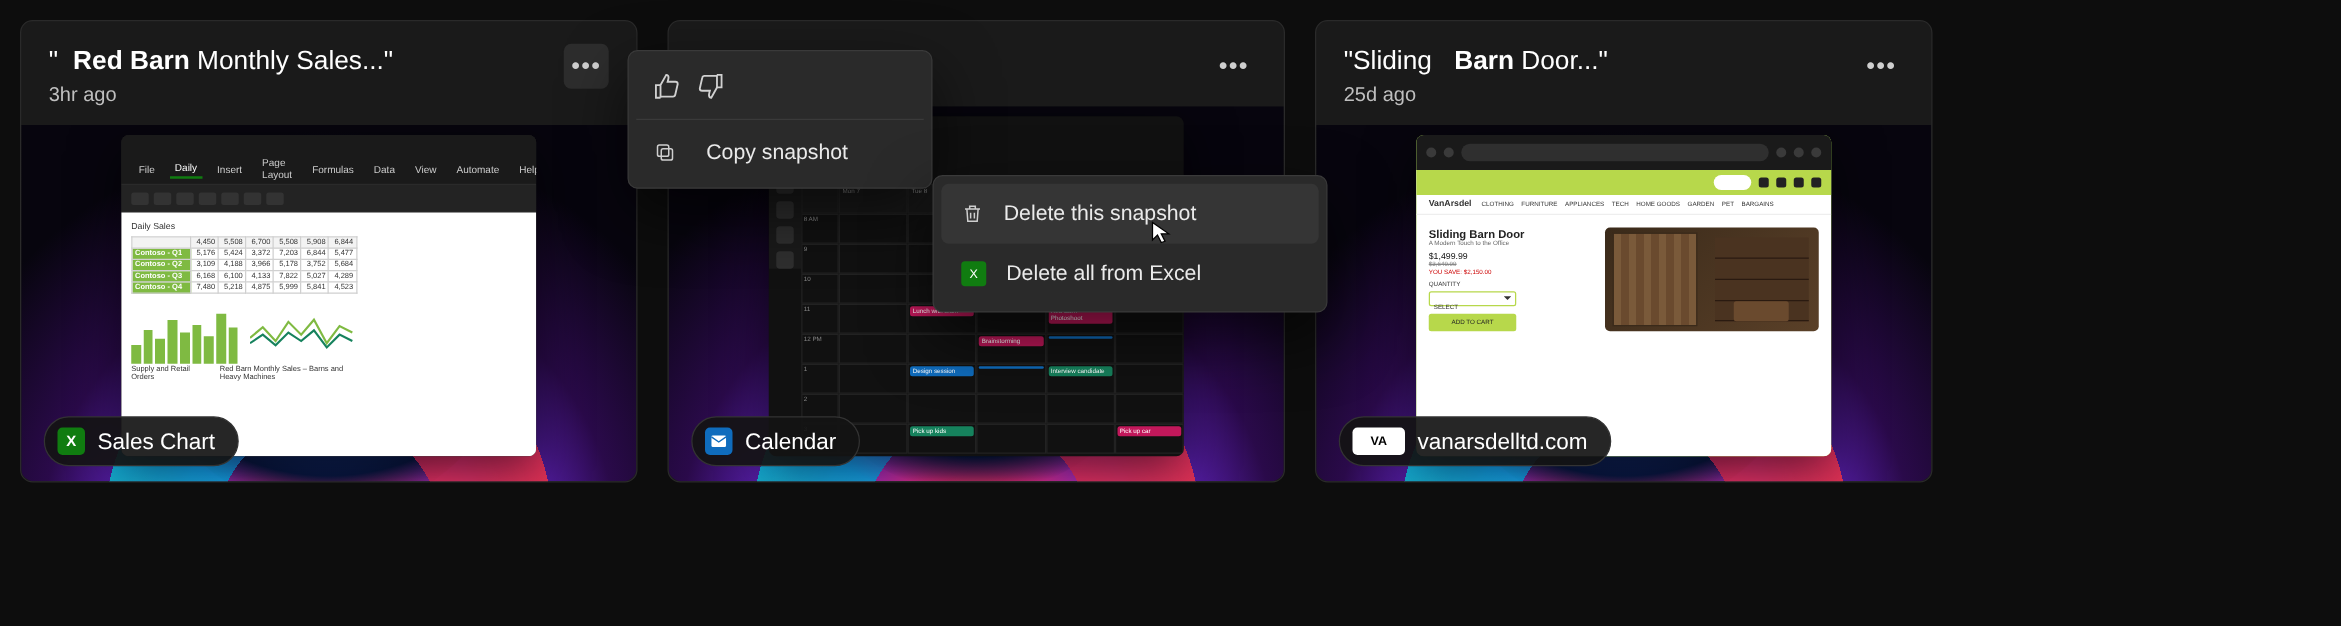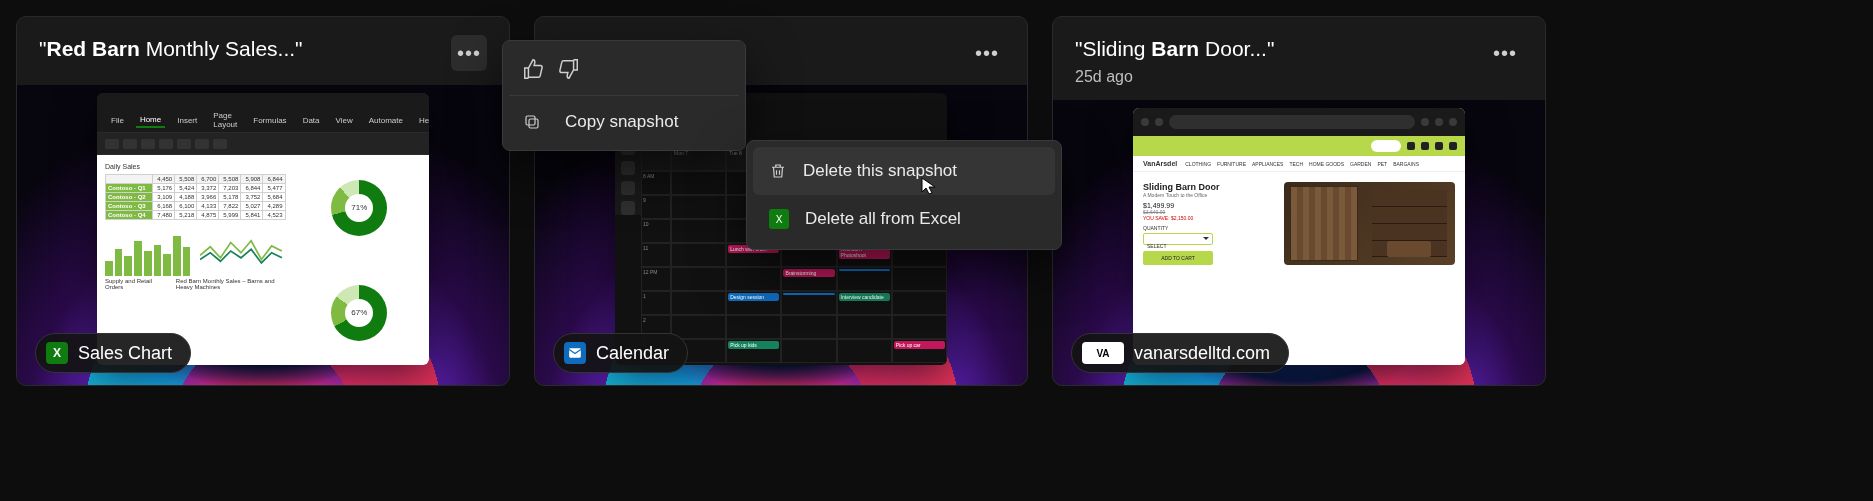--- a/index.html
+++ b/index.html
@@ -32,21 +32,21 @@
   justify-content: space-between;
   align-items: flex-start;
   padding: 18px 22px 0 22px;
 }
 .card-title {
   font-size: 21px;
   font-weight: 400;
   color: #fff;
   line-height: 1.3;
 }
-.card-title .bold { font-weight: 600; }
+.card-title .bold { font-weight: 600; margin-left: 12px; }
 .card-time {
   font-size: 16px;
   color: #bfbfbf;
   margin-top: 6px;
 }
 .more-btn {
   width: 36px; height: 36px;
   display: flex; align-items: center; justify-content: center;
   border-radius: 6px;
   cursor: pointer;
@@ -205,33 +205,34 @@
 <body>
 
 <div class="cards-row">
 
   <div class="card">
     <div class="card-header">
       <div>
         <div class="card-title">
           <span>"</span><span class="bold">Red Barn</span><span> Monthly Sales..."</span>
         </div>
+        <div class="card-time">3hr ago</div>
       </div>
       <button class="more-btn active">
         <span>•••</span>
       </button>
     </div>
     <div class="thumb-wrap">
       <div class="thumb-bg"></div>
       <div class="planet"></div>
       <div class="rainbow"></div>
       <div class="app-window excel-win">
         <div class="excel-ribbon">
           <div class="ribbon-tab">File</div>
-          <div class="ribbon-tab active">Home</div>
+          <div class="ribbon-tab active">Daily</div>
           <div class="ribbon-tab">Insert</div>
           <div class="ribbon-tab">Page Layout</div>
           <div class="ribbon-tab">Formulas</div>
           <div class="ribbon-tab">Data</div>
           <div class="ribbon-tab">View</div>
           <div class="ribbon-tab">Automate</div>
           <div class="ribbon-tab">Help</div>
         </div>
         <div class="excel-ribbon2">
           <div class="ribbon-chip"></div>
@@ -313,28 +314,20 @@
                     <polyline points="0,25 12,15 24,28 36,10 48,22 60,8 72,30 84,14 96,20" fill="none" stroke="#7fba42" stroke-width="2"></polyline>
                     <polyline points="0,30 12,22 24,32 36,20 48,28 60,18 72,34 84,22 96,28" fill="none" stroke="#16825d" stroke-width="2"></polyline>
                   </svg>
               </div>
             </div>
             <div style="display:flex; gap:20px; font-size:6px; color:#333; margin-top:2px;">
               <span>Supply and Retail Orders</span>
               <span>Red Barn Monthly Sales – Barns and Heavy Machines</span>
             </div>
           </div>
-          <div class="excel-right">
-            <div class="donut" style="background: conic-gradient(#107c10 0 71%, #7fba42 71% 88%, #cde8b5 88% 100%);">
-                <span>71%</span>
-              </div>
-            <div class="donut" style="background: conic-gradient(#107c10 0 67%, #7fba42 67% 85%, #cde8b5 85% 100%);">
-                <span>67%</span>
-              </div>
-          </div>
         </div>
       </div>
       <div class="source-pill">
         <div class="excel-ic">X</div>
         <span>Sales Chart</span>
       </div>
     </div>
   </div>
 
   <div class="card">

